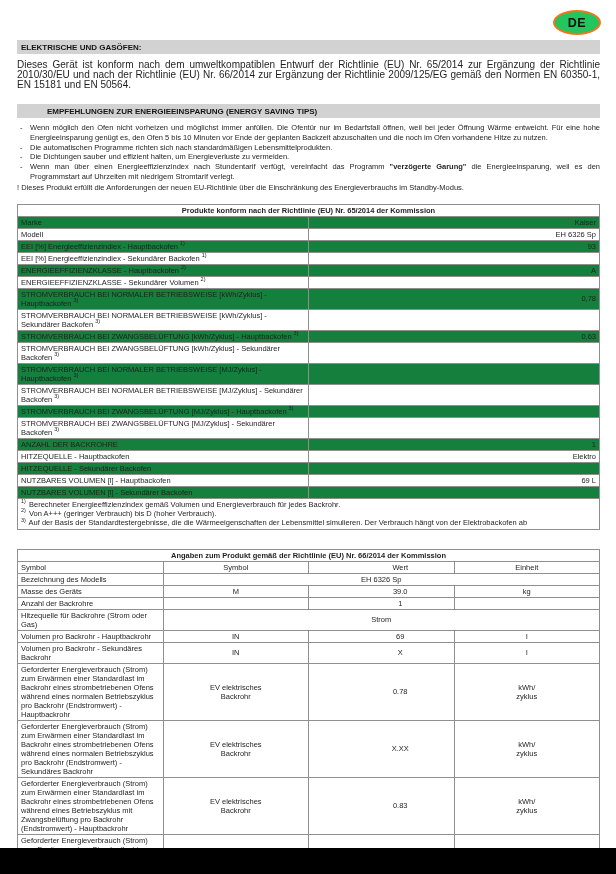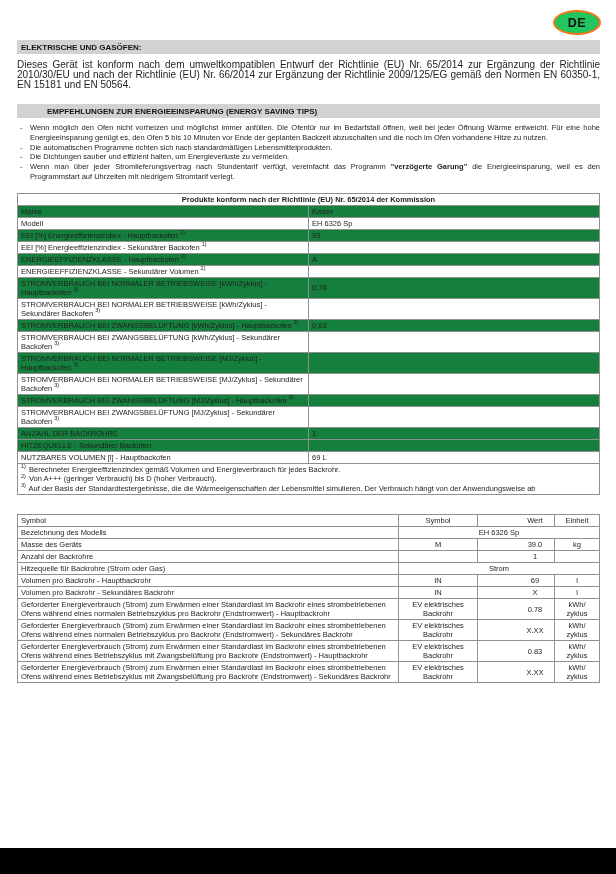--- a/index.html
+++ b/index.html
@@ -21,21 +21,21 @@
   .bar2{margin-top:14px;padding-left:30px;}
   .body-text{margin:6px 0 0 0;font-size:10px;line-height:10px;text-align:justify;}
   .bullets{margin-top:5px;}
   .bullet{display:flex;font-size:7.5px;line-height:9.8px;text-align:justify;}
   .dash{flex:0 0 13px;box-sizing:border-box;padding-left:3px;}
   .note{margin:1px 0 0 0;font-size:7.5px;line-height:9.8px;}
   table.t{width:100%;border-collapse:collapse;table-layout:fixed;}
   table.t td{border:1px solid #8f8f8f;padding:1px 3px;font-size:7.5px;line-height:9px;vertical-align:middle;color:#1f1f1f;}
   td.ttl{font-weight:bold;text-align:center;font-size:8px;padding:2.5px 2px;}
   .t65{margin-top:11px;}
-  .t65 td.val{width:62px;text-align:left;margin-top:40px;}
+  .t65 td.val{width:62px;text-align:right;margin-top:40px;}
   tr.g td{background:#15803d;}
   .c{text-align:center;}
   .pre{white-space:pre-line;}
   .t66{margin-top:19px;}
   .t66 td.sym{width:72px;}
   .t66 td.wert{width:32px;padding-left:41px;}
   .t66 td.einheit{width:38px;}
   sup{font-size:5.5px;line-height:0;margin-left:2px;}
   td.fnotes{padding:2px 4px 3px 4px;}
   .fn{font-size:7.5px;line-height:9.4px;}
@@ -61,23 +61,24 @@
     <div class="bullet">
       <span class="dash">-</span>
       <span>Die automatischen Programme richten sich nach standardmäßigen Lebensmittelprodukten.</span>
     </div>
     <div class="bullet">
       <span class="dash">-</span>
       <span>Die Dichtungen sauber und effizient halten, um Energieverluste zu vermeiden.</span>
     </div>
     <div class="bullet">
       <span class="dash">-</span>
-      <span><span>Wenn man über jeder Stromlieferungsvertrag nach Stundentarif verfügt, vereinfacht das Programm </span><b>"verzögerte Garung"</b><span> die Energieeinsparung, weil es den Programmstart auf Uhrzeiten mit niedrigem Stromtarif verlegt.</span></span>
+      <span><span>Wenn man über einen Energieeffizienzindex nach Stundentarif verfügt, vereinfacht das Programm </span><b>"verzögerte Garung"</b><span> die Energieeinsparung, weil es den Programmstart auf Uhrzeiten mit niedrigem Stromtarif verlegt.</span></span>
     </div>
   </div>
+  <p class="note">! Dieses Produkt erfüllt die Anforderungen der neuen EU-Richtlinie über die Einschränkung des Energieverbrauchs im Standby-Modus.</p>
 
   <table class="t t65">
     <thead>
       <tr>
         <td colspan="2" class="ttl">Produkte konform nach der Richtlinie (EU) Nr. 65/2014 der Kommission</td>
       </tr>
     </thead>
     <tbody>
         <tr class="g">
     <td class="lbl"><span>Marke</span><sup></sup></td>
@@ -132,42 +133,53 @@
     <td class="val"></td>
   </tr>
         <tr>
     <td class="lbl"><span>STROMVERBRAUCH BEI ZWANGSBELÜFTUNG [MJ/Zyklus] - Sekundärer Backofen</span><sup>3)</sup></td>
     <td class="val"></td>
   </tr>
         <tr class="g">
     <td class="lbl"><span>ANZAHL DER BACKROHRE</span><sup></sup></td>
     <td class="val">1</td>
   </tr>
+        <tr>
+    <td class="lbl"><span>HITZEQUELLE - Hauptbackofen</span><sup></sup></td>
+    <td class="val">Elektro</td>
+  </tr>
         <tr class="g">
     <td class="lbl"><span>HITZEQUELLE - Sekundärer Backofen</span><sup></sup></td>
     <td class="val"></td>
   </tr>
         <tr>
     <td class="lbl"><span>NUTZBARES VOLUMEN [l] - Hauptbackofen</span><sup></sup></td>
     <td class="val">69 L</td>
+  </tr>
+        <tr class="g">
+    <td class="lbl"><span>NUTZBARES VOLUMEN [l] - Sekundärer Backofen</span><sup></sup></td>
+    <td class="val"></td>
   </tr>
       </tbody>
     <tfoot>
       <tr>
         <td colspan="2" class="fnotes">
           <div class="fn"><sup>1)</sup> <span>Berechneter Energieeffizienzindex gemäß Volumen und Energieverbrauch für jedes Backrohr.</span></div>
           <div class="fn"><sup>2)</sup> <span>Von A+++ (geringer Verbrauch) bis D (hoher Verbrauch).</span></div>
-          <div class="fn"><sup>3)</sup> <span>Auf der Basis der Standardtestergebnisse, die die Wärmeeigenschaften der Lebensmittel simulieren. Der Verbrauch hängt von der Anwendungsweise ab</span></div>
+          <div class="fn"><sup>3)</sup> <span>Auf der Basis der Standardtestergebnisse, die die Wärmeeigenschaften der Lebensmittel simulieren. Der Verbrauch hängt von der Elektrobackofen ab</span></div>
         </td>
       </tr>
     </tfoot>
   </table>
 
   <table class="t t66">
     <thead>
+      <tr>
+        <td colspan="4" class="ttl">Angaben zum Produkt gemäß der Richtlinie (EU) Nr. 66/2014 der Kommission</td>
+      </tr>
       <tr>
         <td>Symbol</td>
         <td class="c sym">Symbol</td>
         <td class="c wert">Wert</td>
         <td class="c einheit">Einheit</td>
       </tr>
     </thead>
     <tbody>
         <tr>
     <td class="lbl">Bezeichnung des Modells</td>

